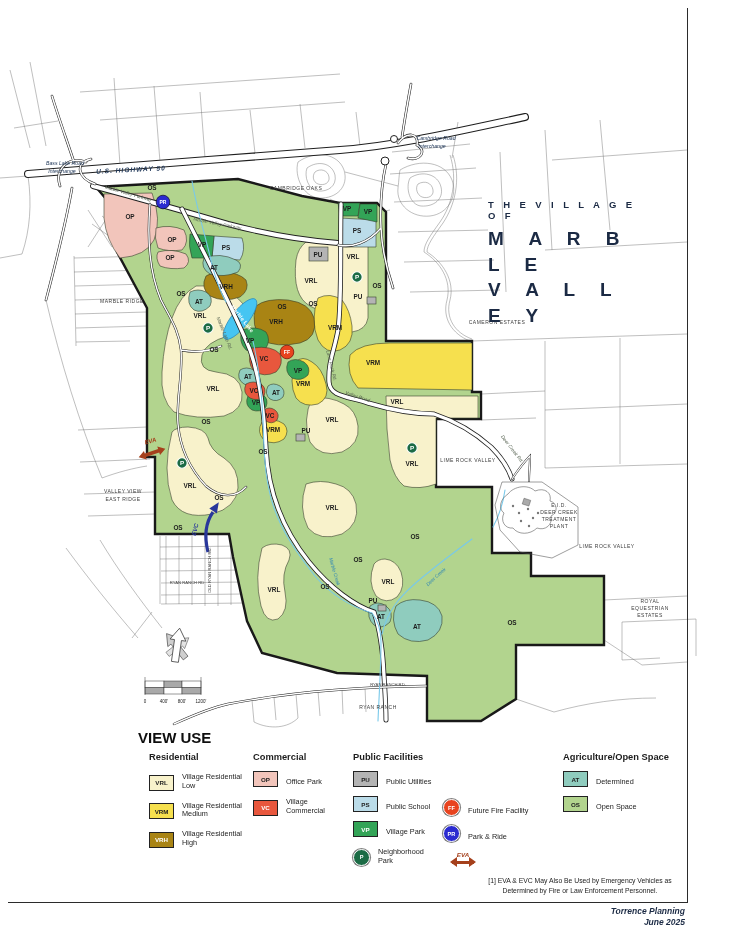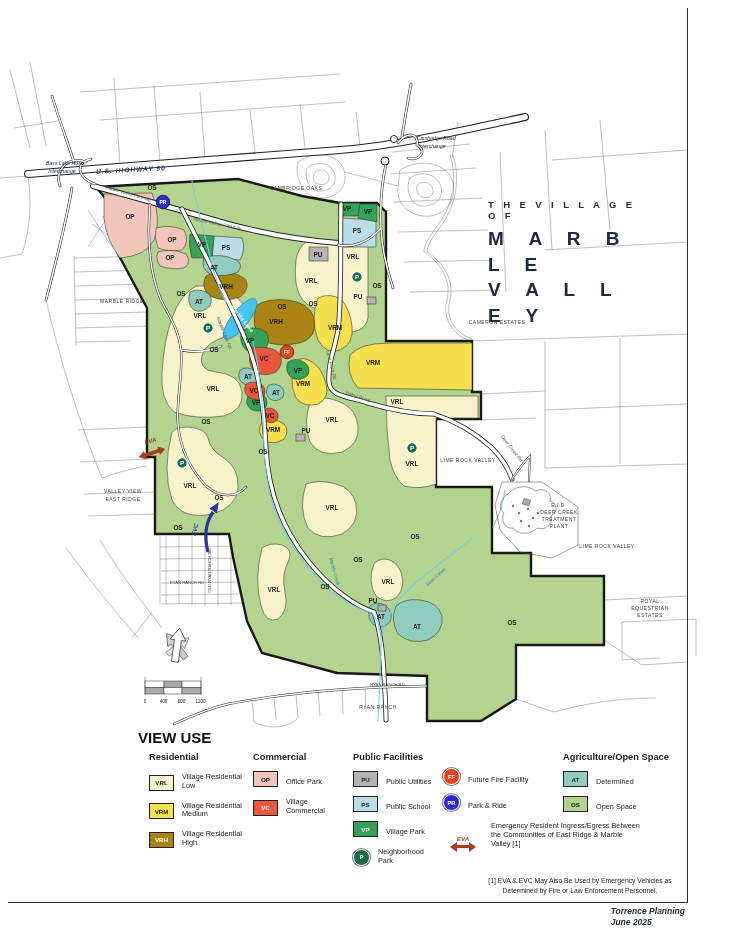--- a/index.html
+++ b/index.html
@@ -8,21 +8,21 @@
   .frame-right{position:absolute;left:687px;top:8px;width:1.4px;height:895px;background:#2b2b2b}
   .frame-bottom{position:absolute;left:8px;top:902px;width:680px;height:1.4px;background:#2b2b2b}
   .map-svg{position:absolute;left:0;top:0}
 
   
   .title{position:absolute;left:488px;top:199px;width:148px;text-align:left;color:var(--c-title,#1b2a44)}
   .title .t1{font-size:9.5px;font-weight:700;letter-spacing:3.4px;margin-right:-3.4px;margin-bottom:5px}
   .title .t2{font-size:19px;font-weight:700;letter-spacing:10px;margin-right:-10px;line-height:1.35}
 
   
-  .credit{position:absolute;right:46px;top:906px;color:var(--c-title,#1b2a44);
+  .credit{position:absolute;right:46px;top:906px;text-align:right;color:var(--c-title,#1b2a44);
           font-style:italic;font-weight:700;font-size:8.5px;line-height:1.3}
 
   
   .legend-title{position:absolute;left:138px;top:729px;font-size:15px;font-weight:700;color:#0e0e0e}
   .lg{position:absolute;top:752px;width:112px}
   .lg-h{font-size:9.3px;font-weight:700;color:#1d1d1d;margin-bottom:9px}
   .lg-row{display:flex;gap:8px;margin-bottom:9px;align-items:flex-end}
   .sw{flex:0 0 auto;width:25px;height:16px;border:1.2px solid #222;box-sizing:border-box;
       display:flex;align-items:center;justify-content:center;font-size:6.2px;font-weight:700;color:#222}
   .sw.light{color:#fff}
@@ -393,41 +393,37 @@
         </div>
       </div>
       <div class="lg-row">
         <div class="ci" style="background: rgb(27, 107, 69);">P</div>
         <div class="lg-t">
           <div>Neighborhood</div>
           <div>Park</div>
         </div>
       </div>
     </div>
-  <div class="lg" style="left:443px;top:768px;width:200px">
+  <div class="lg" style="left:443px;top:799px;width:200px">
       <div class="lg-row">
         <div class="ci" style="background: rgb(232, 67, 31);">FF</div>
         <div class="lg-t">
           <div>Future Fire Facility</div>
         </div>
       </div>
       <div class="lg-row">
         <div class="ci" style="background: rgb(43, 43, 208);">PR</div>
         <div class="lg-t">
           <div>Park &amp; Ride</div>
         </div>
       </div>
       <div class="lg-row">
         <div class="arwrap">
           <span class="arlab" style="color: rgb(165, 64, 28);">EVA</span>
           <div class="arr dbl" style="--ac: #a5401c;"></div>
-        </div>
-        <div class="lg-t">
-          <div>Emergency Resident Ingress/Egress Between</div>
-          <div>the Communities of East Ridge &amp; Marble Valley [1]</div>
         </div>
       </div>
     </div>
   <div class="lg" style="left:563px">
       <div class="lg-h">Agriculture/Open Space</div>
       <div class="lg-row">
         <div class="sw" style="background: rgb(143, 204, 190);">AT</div>
         <div class="lg-t">
           <div>Determined</div>
         </div>

